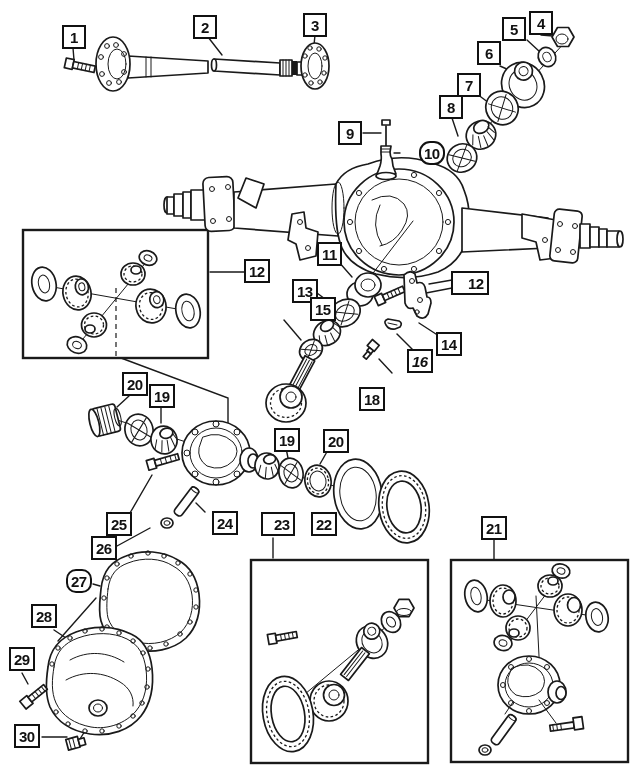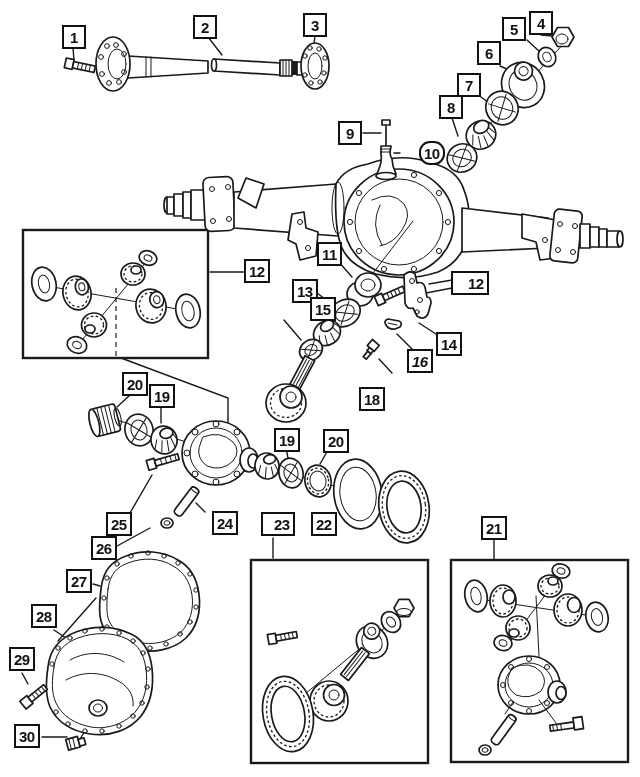--- a/index.html
+++ b/index.html
@@ -544,18 +544,18 @@
 <div class="callout" style="left:149px; top:384px;">19</div>
 <div class="callout" style="left:122px; top:372px;">20</div>
 <div class="callout" style="left:274px; top:428px;">19</div>
 <div class="callout" style="left:323px; top:429px;">20</div>
 <div class="callout" style="left:481px; top:516px;">21</div>
 <div class="callout" style="left:311px; top:512px;">22</div>
 <div class="callout" style="left:261px; top:512px;padding-left:11px;">23</div>
 <div class="callout" style="left:212px; top:511px;">24</div>
 <div class="callout" style="left:106px; top:512px;">25</div>
 <div class="callout" style="left:91px;  top:536px;">26</div>
-<div class="callout" style="left:66px;  top:569px;">27</div>
+<div class="callout" style="left:66px;  top:569px;border-radius:10px;">27</div>
 <div class="callout" style="left:31px;  top:604px;">28</div>
 <div class="callout" style="left:9px;   top:647px;">29</div>
 <div class="callout" style="left:14px;  top:724px;">30</div>
 
 </div>
 
 </body></html>

